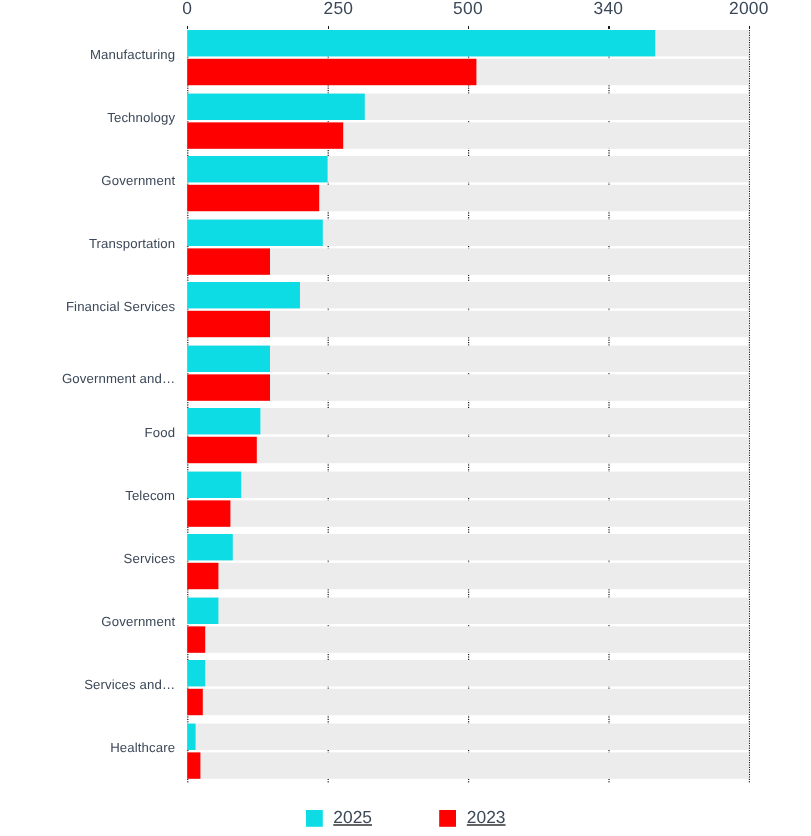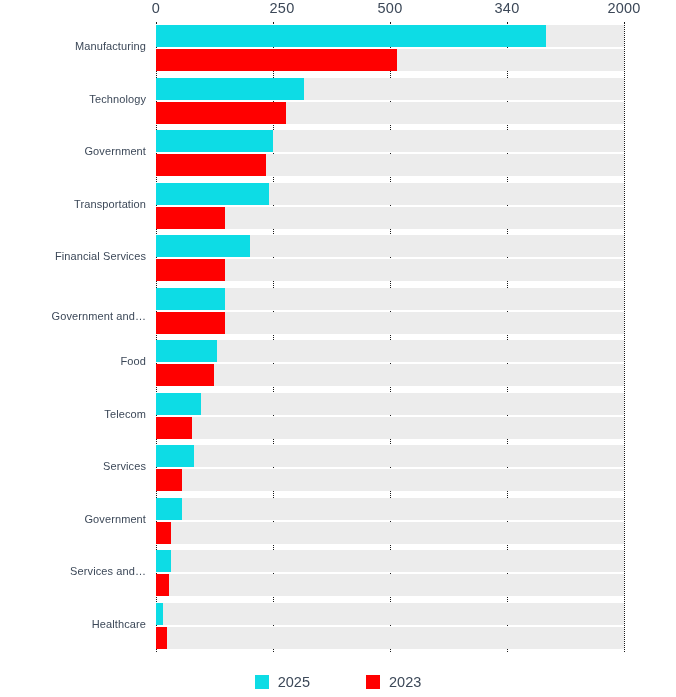--- a/index.html
+++ b/index.html
@@ -100,20 +100,21 @@
   .legend {
     position: absolute;
     left: 0;
     top: 670px;
     width: 676px;
     height: 24px;
     display: flex;
     justify-content: center;
     align-items: center;
     gap: 56px;
+    text-decoration: underline;
   }
   .legend-item {
     display: flex;
     align-items: center;
     gap: 9px;
   }
   .legend-swatch {
     width: 14px;
     height: 14px;
     display: block;

